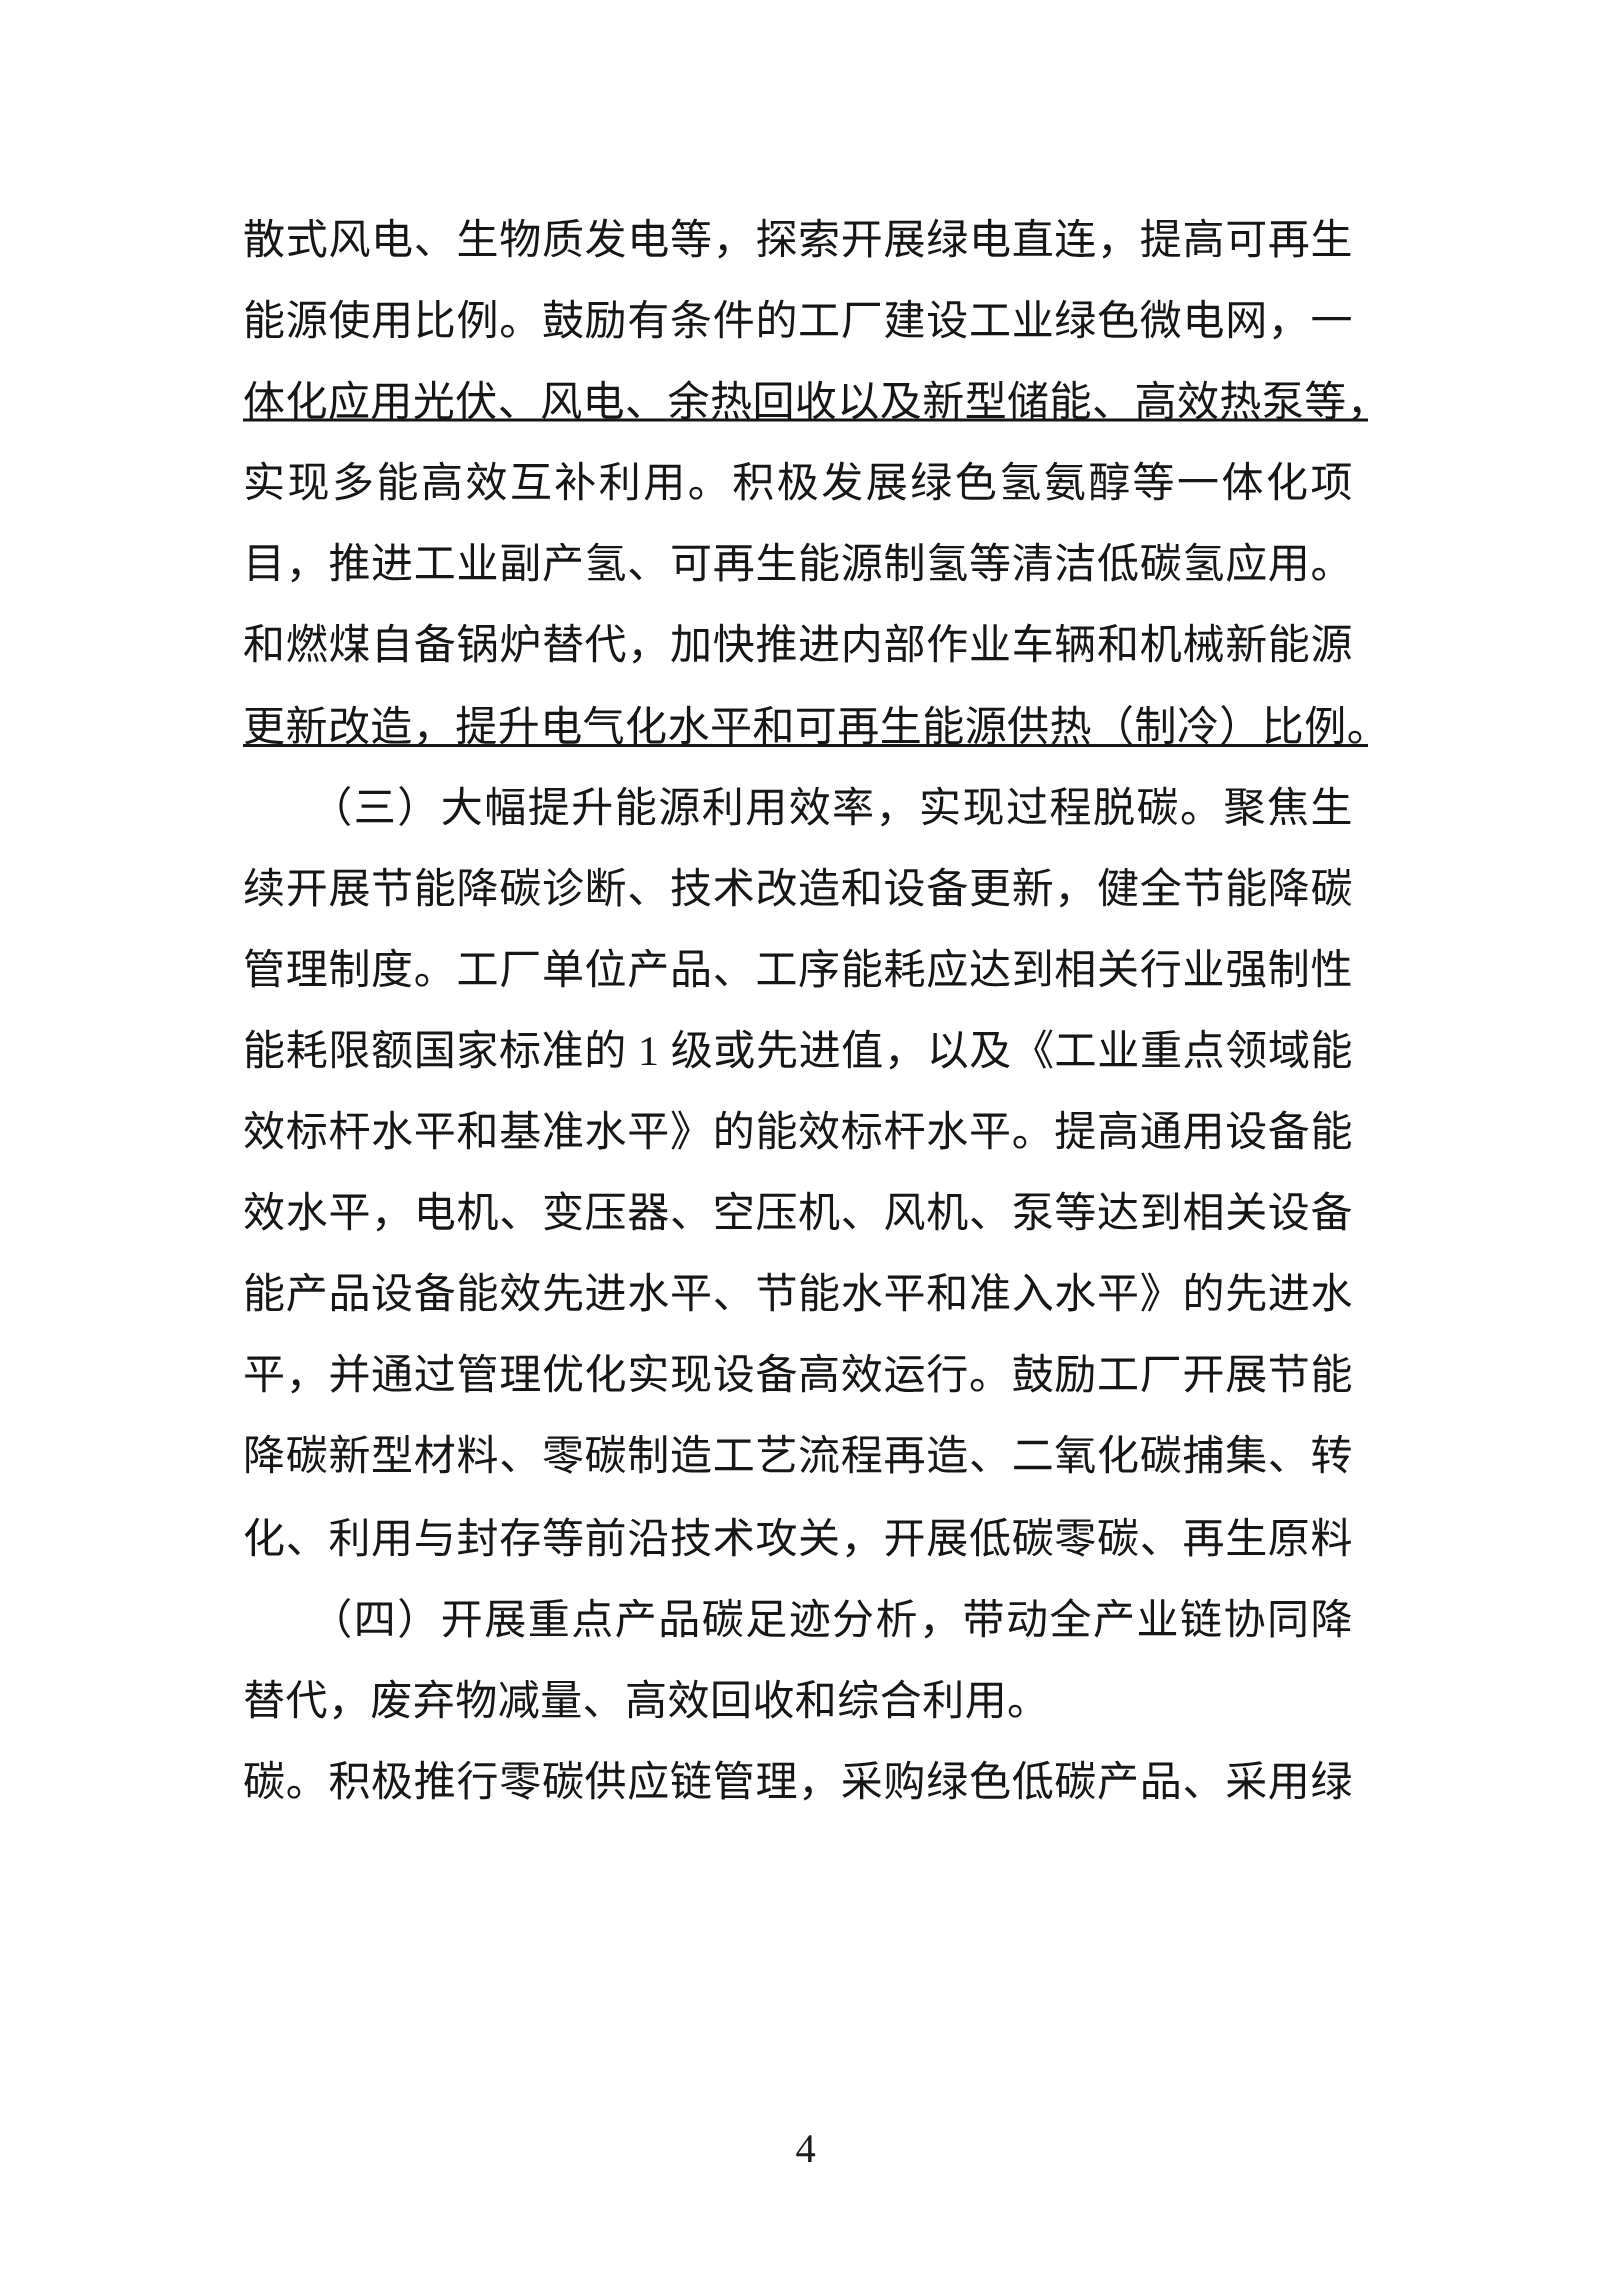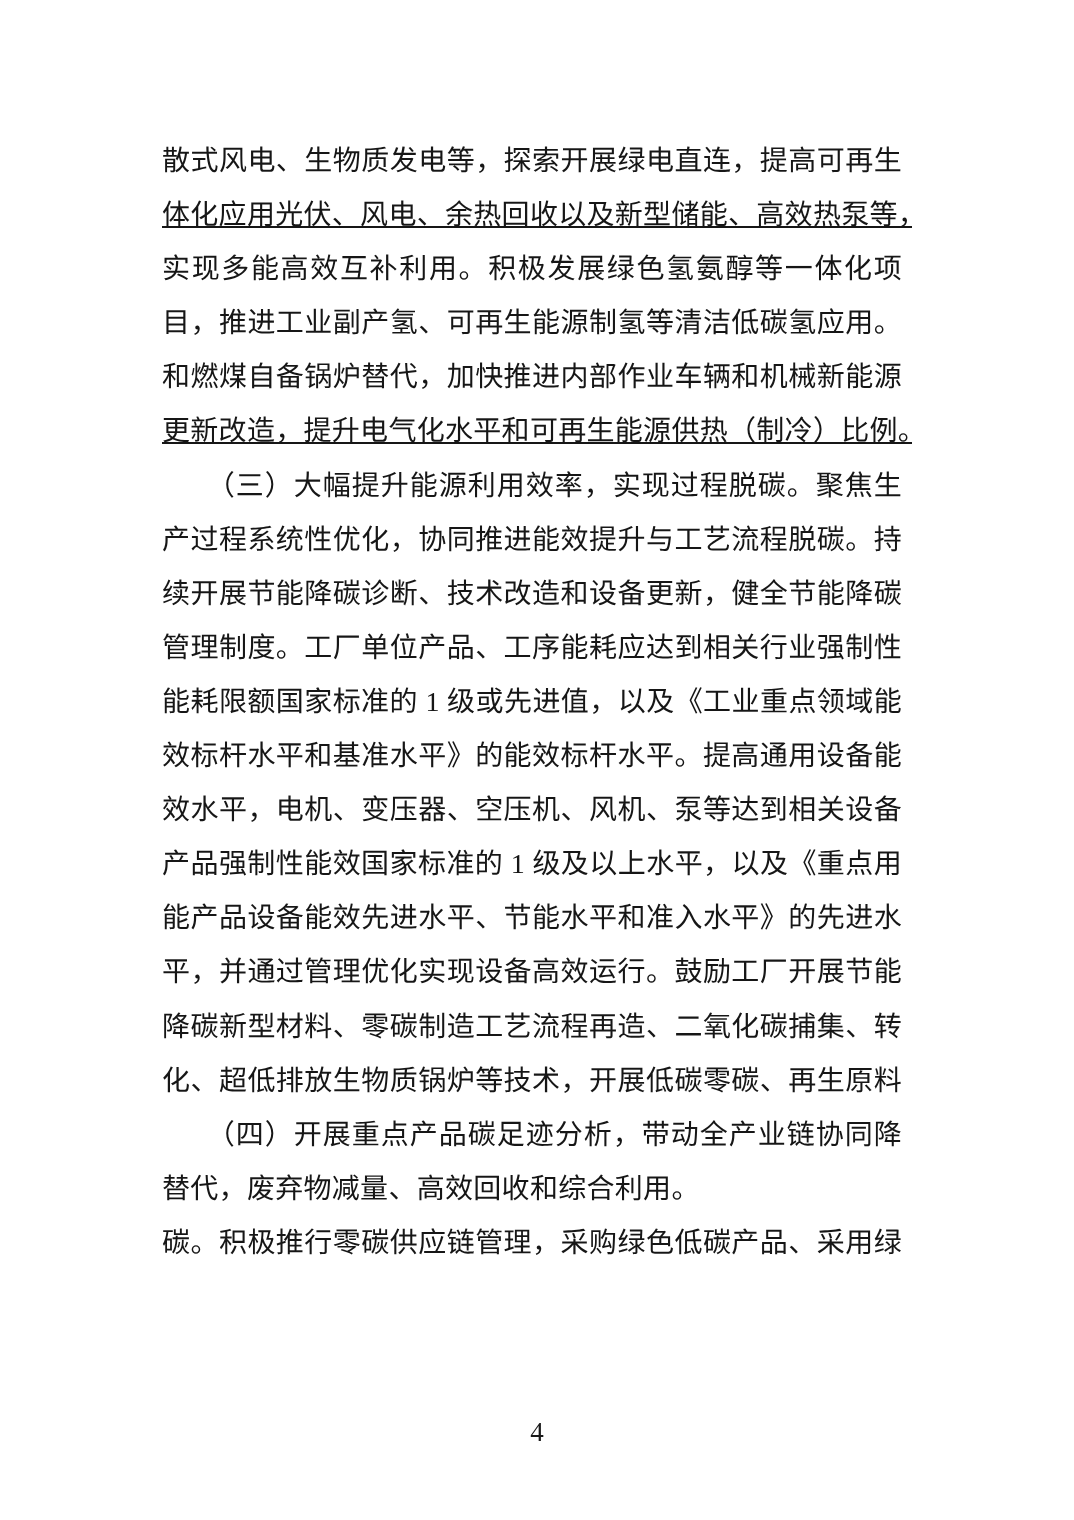--- a/index.html
+++ b/index.html
@@ -65,37 +65,36 @@
     color: #1a1a1a;
   }
 </style>
 </head>
 <body>
 
 <div class="page" style="background: rgb(255, 255, 255);">
 
   <div class="text-block" style="color: rgb(22, 22, 22);">
       <div class="line line-fill">散式风电、生物质发电等，探索开展绿电直连，提高可再生</div>
+      <div class="line line-fill">能源使用比例。鼓励有条件的工厂建设工业绿色微电网，一</div>
       <div class="line line-hang">体化应用光伏、风电、余热回收以及新型储能、高效热泵等，</div>
       <div class="line line-fill">实现多能高效互补利用。积极发展绿色氢氨醇等一体化项</div>
       <div class="line line-fill">目，推进工业副产氢、可再生能源制氢等清洁低碳氢应用。</div>
       <div class="line line-fill">和燃煤自备锅炉替代，加快推进内部作业车辆和机械新能源</div>
       <div class="line line-hang">更新改造，提升电气化水平和可再生能源供热（制冷）比例。</div>
       <div class="line line-indent">（三）大幅提升能源利用效率，实现过程脱碳。聚焦生</div>
-      <div class="line line-fill">产过程系统性优化，协同推进能效提升与工艺流程脱碳。持</div>
       <div class="line line-fill">续开展节能降碳诊断、技术改造和设备更新，健全节能降碳</div>
       <div class="line line-fill">管理制度。工厂单位产品、工序能耗应达到相关行业强制性</div>
       <div class="line line-fill">能耗限额国家标准的 1 级或先进值，以及《工业重点领域能</div>
       <div class="line line-fill">效标杆水平和基准水平》的能效标杆水平。提高通用设备能</div>
       <div class="line line-fill">效水平，电机、变压器、空压机、风机、泵等达到相关设备</div>
-      <div class="line line-fill">产品强制性能效国家标准的 1 级及以上水平，以及《重点用</div>
       <div class="line line-fill">能产品设备能效先进水平、节能水平和准入水平》的先进水</div>
       <div class="line line-fill">平，并通过管理优化实现设备高效运行。鼓励工厂开展节能</div>
       <div class="line line-fill">降碳新型材料、零碳制造工艺流程再造、二氧化碳捕集、转</div>
-      <div class="line line-fill">化、超低排放生物质锅炉等技术，开展低碳零碳、再生原料</div>
+      <div class="line line-fill">化、利用与封存等前沿技术攻关，开展低碳零碳、再生原料</div>
       <div class="line line-indent">（四）开展重点产品碳足迹分析，带动全产业链协同降</div>
       <div class="line line-end">替代，废弃物减量、高效回收和综合利用。</div>
       <div class="line line-fill">碳。积极推行零碳供应链管理，采购绿色低碳产品、采用绿</div>
     </div>
 
   <div class="footer">
     <span class="page-number">4</span>
   </div>
 
 </div>

